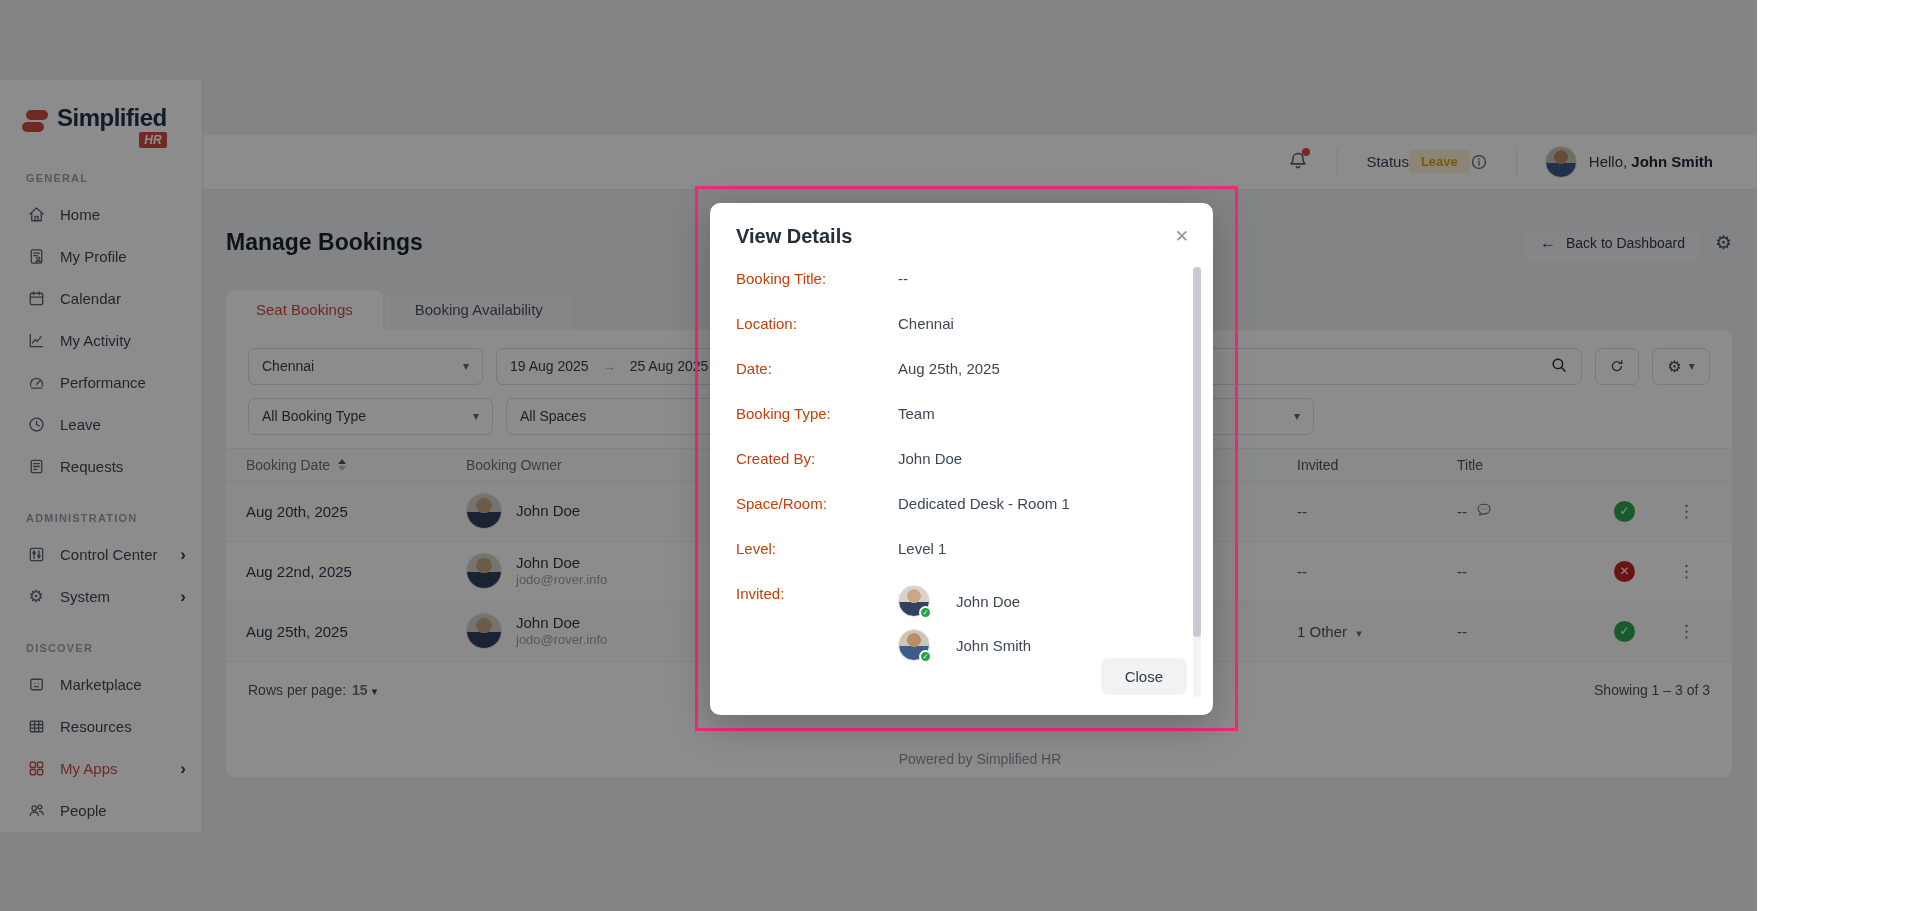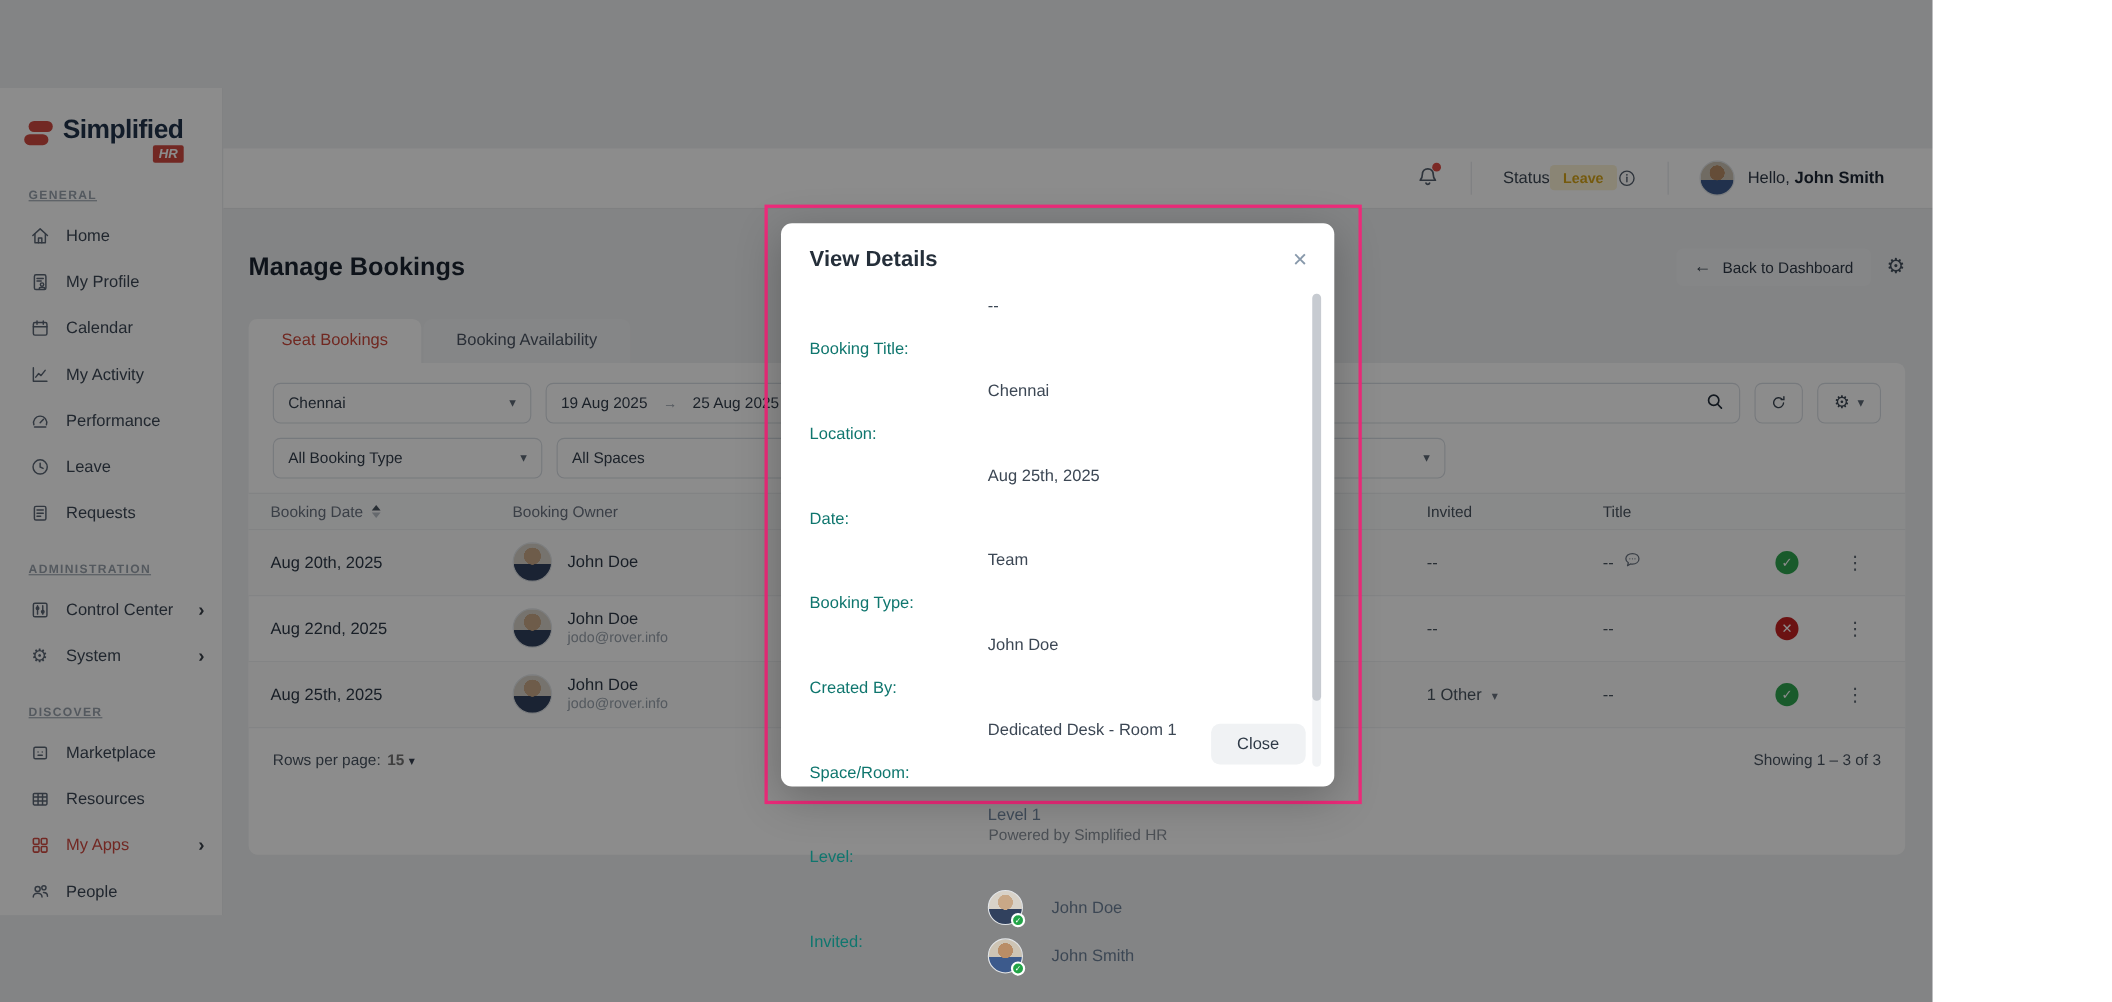--- a/index.html
+++ b/index.html
@@ -10,21 +10,21 @@
   .sidebar { width:203px; background:#ffffff; border-right:1px solid #e6e9ec; flex:0 0 203px; }
   .logo { display:flex; align-items:flex-start; gap:9px; padding:26px 0 0 22px; }
   .logo-mark { width:26px; height:26px; position:relative; margin-top:3px; }
   .logo-mark i { position:absolute; display:block; width:22px; height:10px; border-radius:5px; background:#cf4a41; }
   .logo-mark i:nth-child(1){ left:4px; top:1px; }
   .logo-mark i:nth-child(2){ left:0; top:13px; }
   .logo-text { line-height:1; }
   .logo-name { font-size:24px; font-weight:bold; color:#21334c; letter-spacing:-0.5px; }
   .logo-hr { display:inline-block; float:right; margin-top:2px; background:#cf4a41; color:#fff; font-size:12px; font-weight:bold; font-style:italic; padding:2px 5px; border-radius:2px; }
   .sb-section { margin-top:24px; }
-  .sb-label { padding:0 26px; font-size:11px; letter-spacing:1.2px; color:#9aa3ad; font-weight:bold; margin-bottom:10px;text-decoration:underline; }
+  .sb-label { padding:0 26px; font-size:11px; letter-spacing:1.2px; color:#9aa3ad; font-weight:bold; margin-bottom:10px; }
   .sbitem { display:flex; align-items:center; gap:14px; height:42px; padding:0 16px 0 26px; color:#3d4856; font-size:15px; cursor:pointer; }
   .sbitem .ic { width:20px; height:20px; color:#5b6675; display:flex; align-items:center; justify-content:center; flex:0 0 20px; font-size:17px; line-height:1; }
   .sbitem.active, .sbitem.active .ic { color:#cf4a41; }
   .sbitem .chev { margin-left:auto; color:#39404a; font-size:17px; font-weight:bold; line-height:1; }
   .ic svg { display:block; }
 
   
   .main { flex:1; display:flex; flex-direction:column; position:relative; }
   .topbar { height:55px; background:#fff; border-bottom:1px solid #e8eaec; display:flex; align-items:center; justify-content:flex-end; padding-right:44px; gap:18px; }
   .bell-wrap { position:relative; width:22px; height:24px; color:#55606d; }
@@ -112,21 +112,21 @@
 
   
   .overlay { position:absolute; inset:0; background:rgba(0,0,0,0.45); z-index:10; }
   .annotation { position:absolute; left:695px; top:186px; width:543px; height:545px; border:3px solid #ee2b7b; z-index:25; pointer-events:none; }
   .modal { position:absolute; left:710px; top:203px; width:503px; height:512px; background:#fff; border-radius:10px; z-index:30; box-shadow:0 10px 40px rgba(0,0,0,0.25); }
   .modal-head { display:flex; align-items:center; justify-content:space-between; padding:22px 24px 14px 26px; }
   .modal-title { font-size:20px; font-weight:bold; color:#252f3a; }
   .modal-close { font-size:17px; color:#8899ab; cursor:pointer; line-height:1; }
   .modal-body { padding:8px 44px 0 26px; }
   .mrow { display:flex; margin-bottom:21px; min-height:24px; align-items:flex-start; }
-  .mlabel { width:162px; flex:0 0 162px; font-size:15px; color:#0f766e;margin-top:39px; }
+  .mlabel { width:162px; flex:0 0 162px; font-size:15px; color:#c2410c; }
   .mvalue { font-size:15px; color:#3c4754; }
   .inv-row { display:flex; align-items:flex-start; }
   .inv-list { display:flex; flex-direction:column; gap:12px; }
   .inv-person { display:flex; align-items:center; gap:26px; }
   .av-wrap { position:relative; width:32px; height:32px; }
   .presence { position:absolute; right:-2px; bottom:-2px; width:13px; height:13px; border-radius:50%; background:#22a447; border:2px solid #fff; color:#fff; font-size:7px; display:flex; align-items:center; justify-content:center; }
   .modal-scrollbar { position:absolute; right:12px; top:64px; width:8px; height:430px; border-radius:4px; background:#f1f3f5; }
   .modal-thumb { position:absolute; top:0; left:0; width:8px; height:370px; border-radius:4px; background:#c7cbd1; }
   .modal-footer { position:absolute; right:26px; bottom:20px; }
   .close-btn { background:#f0f2f4; border:none; border-radius:8px; padding:10px 24px; font-size:15px; color:#2f3a47; font-family:inherit; cursor:pointer; }

